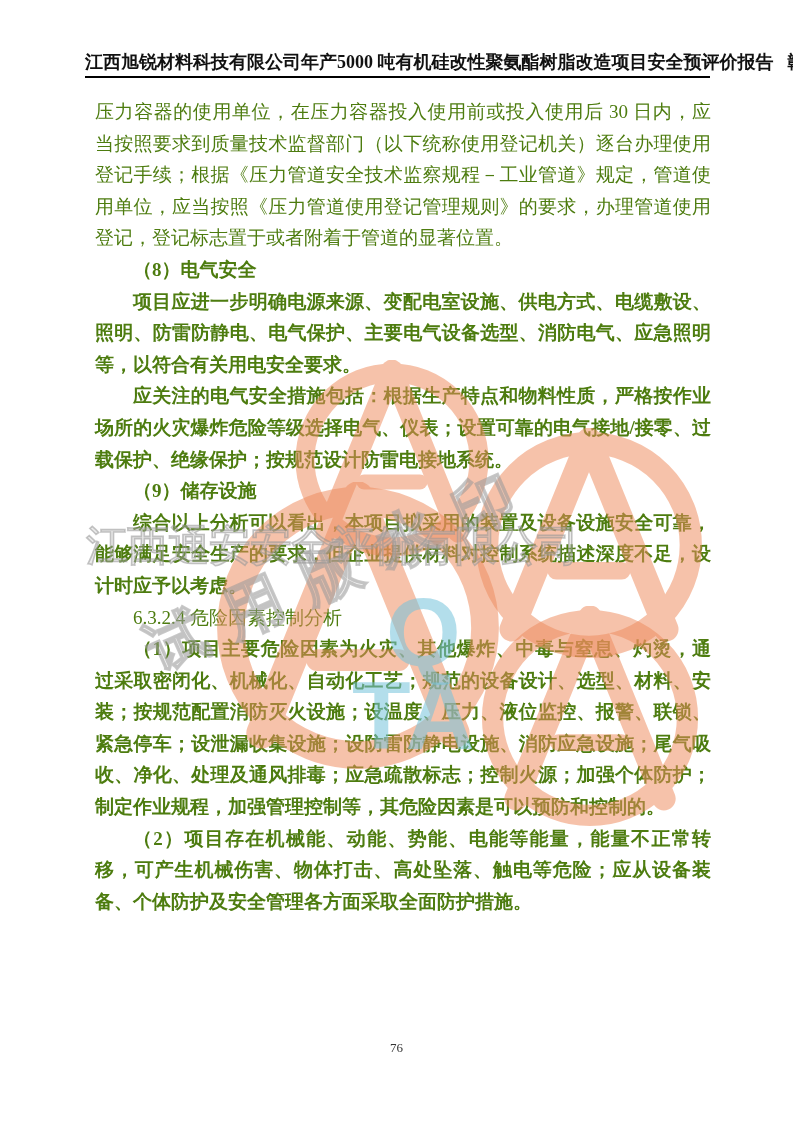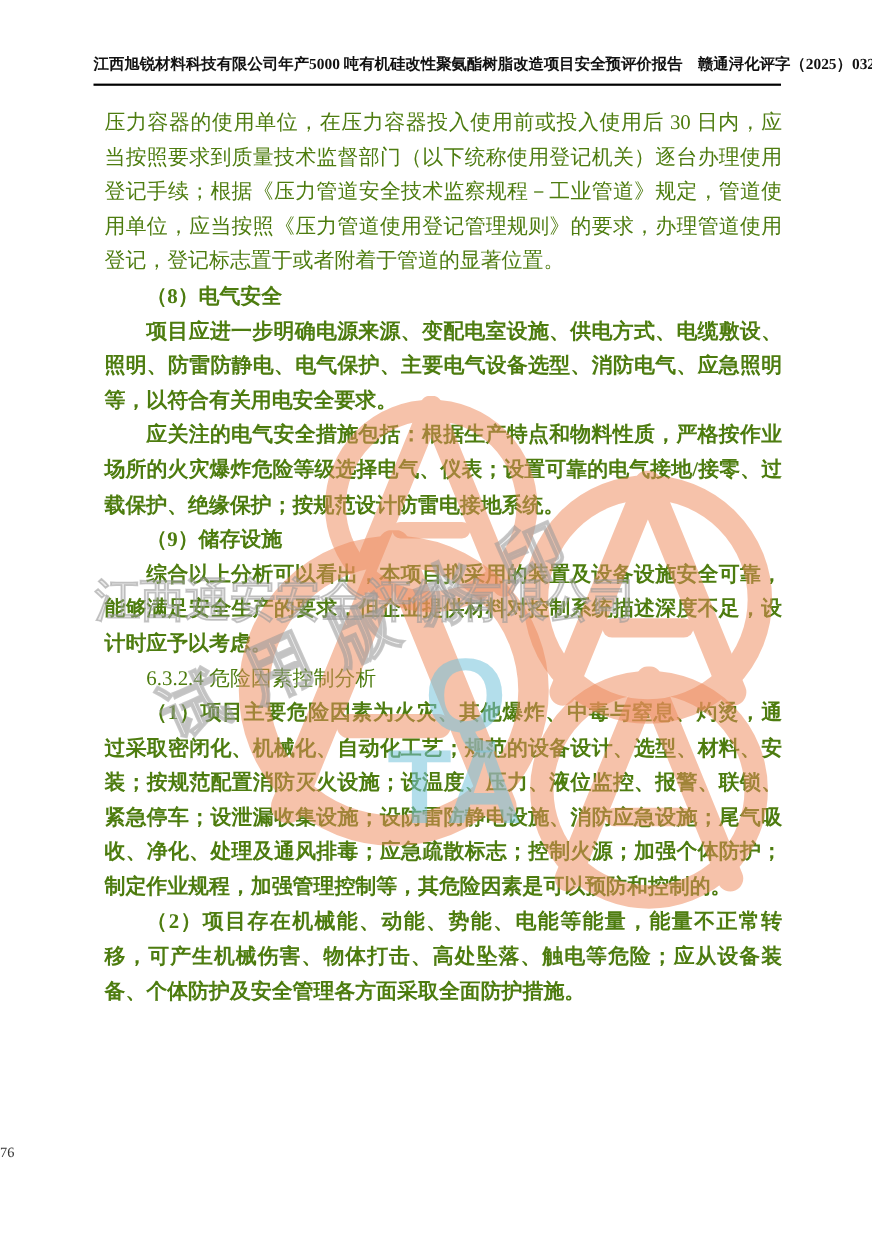--- a/index.html
+++ b/index.html
@@ -8,42 +8,42 @@
     width:793px;height:1122px;
     margin:0 auto;
     background:#ffffff;
     overflow:hidden;
     font-family:"Liberation Serif","DejaVu Serif",serif;
   }
   
   .page-header{
     position:absolute;top:50px;left:85px;width:625px;
     display:flex;justify-content:space-between;align-items:baseline;
-    font-size:14px;font-weight:bold;color:#111;
+    font-size:18px;font-weight:bold;color:#111;
     white-space:nowrap;
   }
   .header-title{letter-spacing:0;}
   .header-doc-number{margin-left:14px;}
   .header-rule{
     position:absolute;top:76px;left:85px;width:625px;height:2px;
     background:#000;
   }
   
   .doc-body{
     position:absolute;top:96px;left:95px;width:616px;
     font-size:19px;line-height:31.6px;color:#4d7c0f;
     text-align:justify;
   }
   .para{margin:0;}
   .para.indent{text-indent:38px;font-weight:bold;}
   .para.heading{font-weight:normal;font-family:Liberation Serif, serif;}
   
   .page-footer{
     position:absolute;top:1040px;left:0;width:100%;
-    text-align:left;font-size:13px;color:#333;
+    text-align:center;font-size:13px;color:#333;
   }
   
   .watermark-layer{
     position:absolute;inset:0;pointer-events:none;z-index:5;
   }
   .stamp{position:absolute;opacity:.52;}
   .wm-company{
     position:absolute;top:518px;left:86px;width:690px;
     font-size:42px;font-weight:normal;white-space:nowrap;
     font-family:"Liberation Sans","DejaVu Sans",sans-serif;

